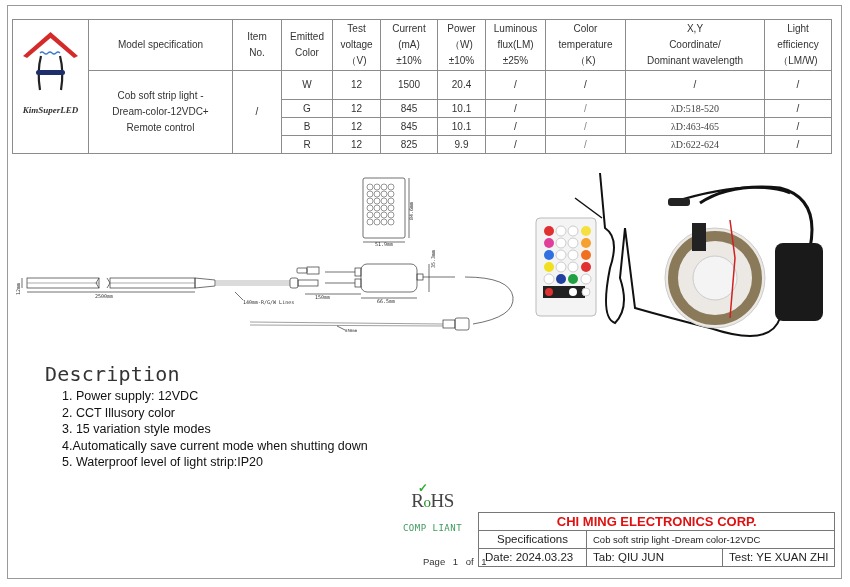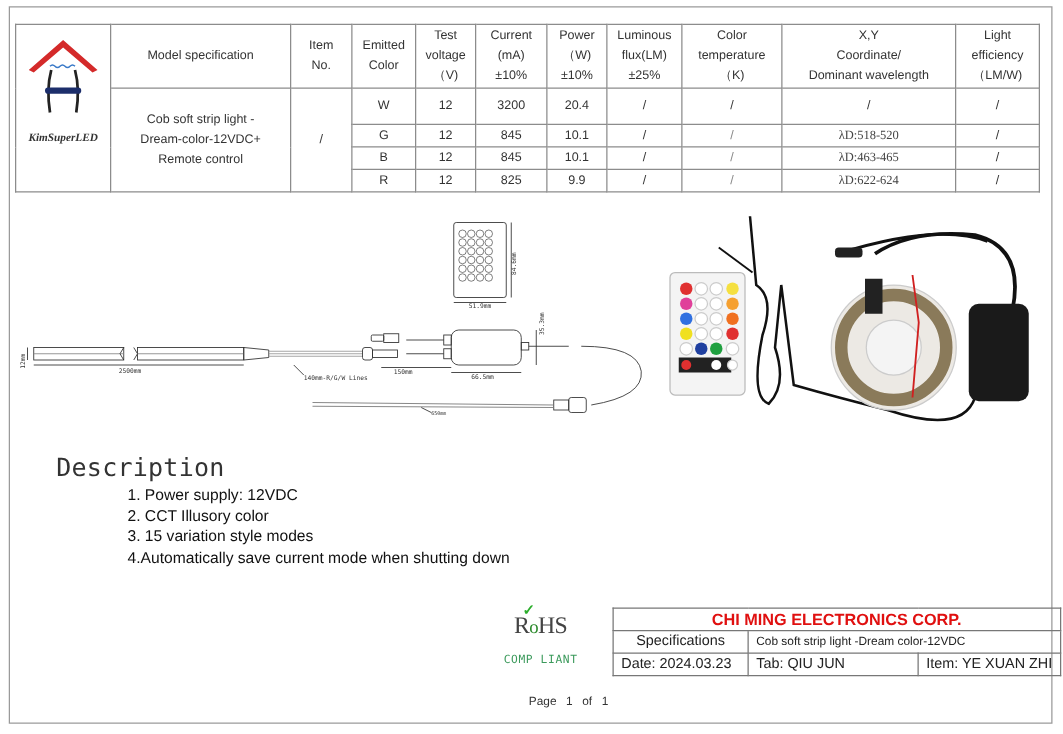--- a/index.html
+++ b/index.html
@@ -27,31 +27,31 @@
 
   
   .drawing { position: absolute; left: 15px; top: 170px; width: 500px; height: 170px; }
   .photo { position: absolute; left: 530px; top: 168px; width: 310px; height: 185px; }
 
   
   .desc-title { position: absolute; left: 45px; top: 362px; font-family: "DejaVu Sans Mono", monospace;
                 font-size: 20px; color: #333; letter-spacing: 0.2px; }
   .desc-list { position: absolute; left: 62px; top: 388px; margin: 0; padding: 0; list-style: none;
                font-size: 12.5px; color: #111; }
-  .desc-list li { height: 16.5px; line-height: 16.5px; margin-left: 40px; }
+  .desc-list li { height: 16.5px; line-height: 16.5px; }
 
   
   .rohs { position: absolute; left: 395px; top: 490px; width: 75px; text-align: center; }
   .rohs-main { font-family: "Liberation Serif", serif; font-size: 19px; color: #444; letter-spacing: -0.5px; position: relative; }
   .rohs-o { font-size: 15px; color: #2c8a2c; position: relative; }
   .rohs-check { position: absolute; left: 23px; top: -9px; color: #2cae2c; font-size: 12px; font-weight: bold; }
   .rohs-sub { font-family: "DejaVu Sans Mono", monospace; font-size: 9px; color: #3c9a5c; margin-top: 11px; letter-spacing: 0.5px; }
 
   
-  table.tb { position: absolute; left: 478px; top: 486px; border-collapse: collapse; font-size: 11.5px; color: #222; margin-left: 12px; }
+  table.tb { position: absolute; left: 478px; top: 512px; border-collapse: collapse; font-size: 11.5px; color: #222; }
   table.tb td { border: 1px solid #777; padding: 0 6px; height: 17px; line-height: 17px; white-space: nowrap; }
   .tb-company { color: #e01010; font-weight: bold; font-size: 13px; text-align: center; }
   .tb-center { text-align: center; }
   .tb-small { font-size: 9.5px; text-align: left; }
 
   .pager { position: absolute; left: 423px; top: 556px; font-size: 9.5px; color: #333; word-spacing: 5px; }
 </style>
 </head>
 <body>
 
@@ -112,21 +112,21 @@
 efficiency
 （LM/W)</span></td>
   </tr>
   <tr class="row">
     <td rowspan="4"><span class="hdr-text">Cob soft strip light -
 Dream-color-12VDC+
 Remote control</span></td>
     <td rowspan="4">/</td>
     <td>W</td>
     <td>12</td>
-    <td>3200</td>
+    <td>1500</td>
     <td>20.4</td>
     <td>/</td>
     <td>/</td>
     <td>/</td>
     <td>/</td>
   </tr>
   <tr class="row">
     <td>G</td>
     <td>12</td>
     <td>845</td>
@@ -292,20 +292,21 @@
     <rect x="245" y="75" width="48" height="78" rx="8" fill="#1a1a1a"></rect>
   </svg>
 </div>
 
 <div class="desc-title">Description</div>
 <ul class="desc-list">
   <li>1.  Power supply: 12VDC</li>
   <li>2. CCT Illusory color</li>
   <li>3. 15 variation style modes</li>
   <li>4.Automatically save current mode when shutting down</li>
+  <li>5. Waterproof level of light strip:IP20</li>
 </ul>
 
 <div class="rohs">
   <div class="rohs-main">
     <span class="rohs-check">✓</span><span>R</span><span class="rohs-o">o</span><span>HS</span>
   </div>
   <div class="rohs-sub">COMP LIANT</div>
 </div>
 
 <table class="tb">
@@ -318,18 +319,18 @@
       <tr>
     <td colspan="3" class="tb-company">CHI MING ELECTRONICS CORP.</td>
   </tr>
   <tr>
     <td class="tb-center">Specifications</td>
     <td colspan="2" class="tb-small">Cob soft strip light -Dream color-12VDC</td>
   </tr>
   <tr>
     <td>Date:  2024.03.23</td>
     <td>Tab:  QIU JUN</td>
-    <td>Item:  YE XUAN ZHI</td>
+    <td>Test:  YE XUAN ZHI</td>
   </tr>
 </tbody>
   </table>
 
 <div class="pager">Page  1  of  1</div>
 
 </body></html>

